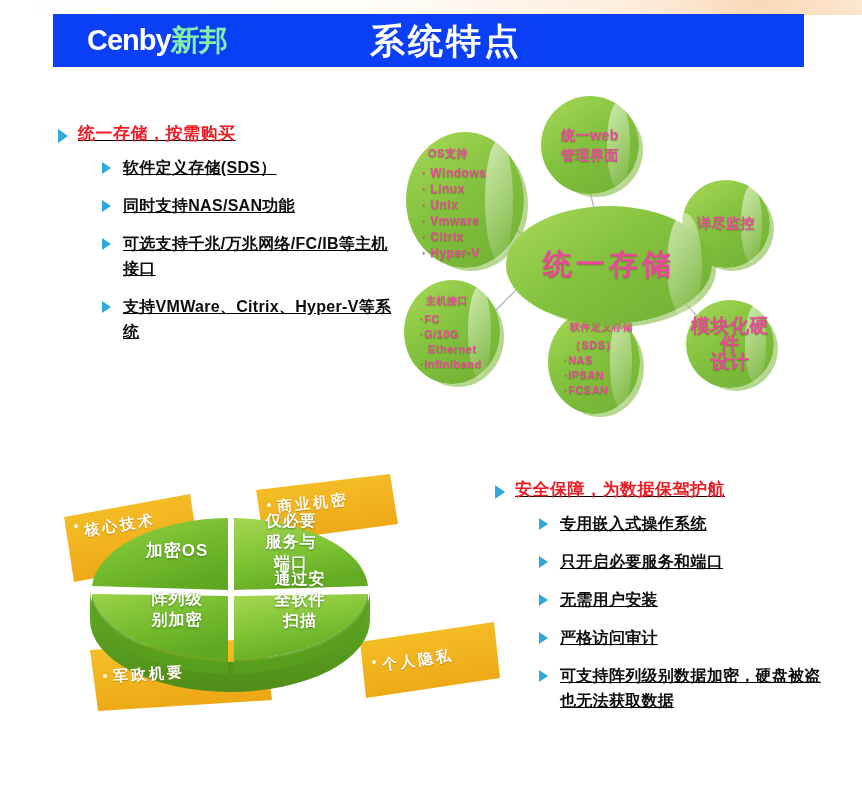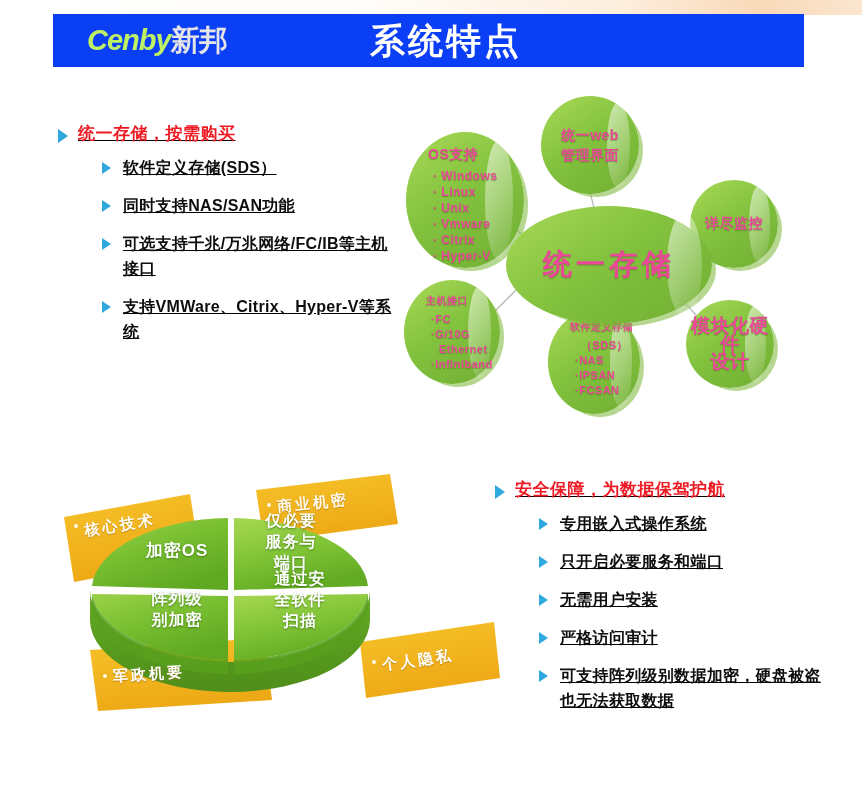--- a/index.html
+++ b/index.html
@@ -24,22 +24,22 @@
   
   .header{
     position:absolute; left:53px; top:14px; width:751px; height:53px;
     background:#0b3ff5;
   }
   .logo{
     position:absolute; left:34px; top:7px;
     font-size:29px; font-weight:bold; letter-spacing:-1px;
     white-space:nowrap; line-height:38px;
   }
-  .logo .lat{color:#bef264;font-style:italic;}
-  .logo .cjk{color:#e5e5e5;}
+  .logo .lat{color:#ffffff;}
+  .logo .cjk{color:#86efac;}
   .header-title{
     position:absolute; left:317px; top:5px;
     font-size:35px; font-weight:bold; color:#ffffff;
     letter-spacing:3px; line-height:44px; white-space:nowrap;
   }
 
   
   .bullets{position:absolute;text-decoration:underline;}
   .b-row{display:flex; align-items:flex-start; margin-bottom:2px;}
   .tri{
@@ -87,28 +87,28 @@
     letter-spacing:.5px;
   }
   .round .sh{border-radius:50%;}
   .round .lbl{border-radius:50%;}
   .ell  .sh{border-radius:50%;}
 
   .bub-list .lbl{
     align-items:flex-start; justify-content:flex-start;
     padding:14px 0 0 16px; box-sizing:border-box; text-align:left;
   }
-  .bub-list .lbl .hd{font-size:14px; margin-bottom:4px; padding-left:6px;}
-  .bub-list .lbl .it{font-size:12px; line-height:16px; white-space:nowrap;margin-left:11px;}
+  .bub-list .lbl .hd{font-size:11px; margin-bottom:4px; padding-left:6px;}
+  .bub-list .lbl .it{font-size:12px; line-height:16px; white-space:nowrap;}
 
   #b-center{left:108px; top:118px; width:206px; height:118px;}
   #b-center .lbl{font-size:29px; letter-spacing:4px;}
   #b-web{left:143px; top:8px; width:98px; height:98px;}
   #b-web .lbl{font-size:14px; line-height:20px;}
-  #b-mon{left:292px; top:92px; width:88px; height:88px;}
+  #b-mon{left:284px; top:92px; width:88px; height:88px;}
   #b-mon .lbl{font-size:14px;}
   #b-hw{left:288px; top:212px; width:88px; height:88px;}
   #b-hw .lbl{font-size:19px; line-height:18px;}
   #b-os{left:8px; top:44px; width:118px; height:136px;}
   #b-if{left:6px; top:192px; width:96px; height:104px;}
   #b-sds{left:150px; top:222px; width:92px; height:104px;}
   #b-sds .lbl{padding-top:10px;}
   .bub-list.small .lbl .hd{font-size:10px;}
   .bub-list.small .lbl .it{font-size:11px; line-height:15px;}
 

